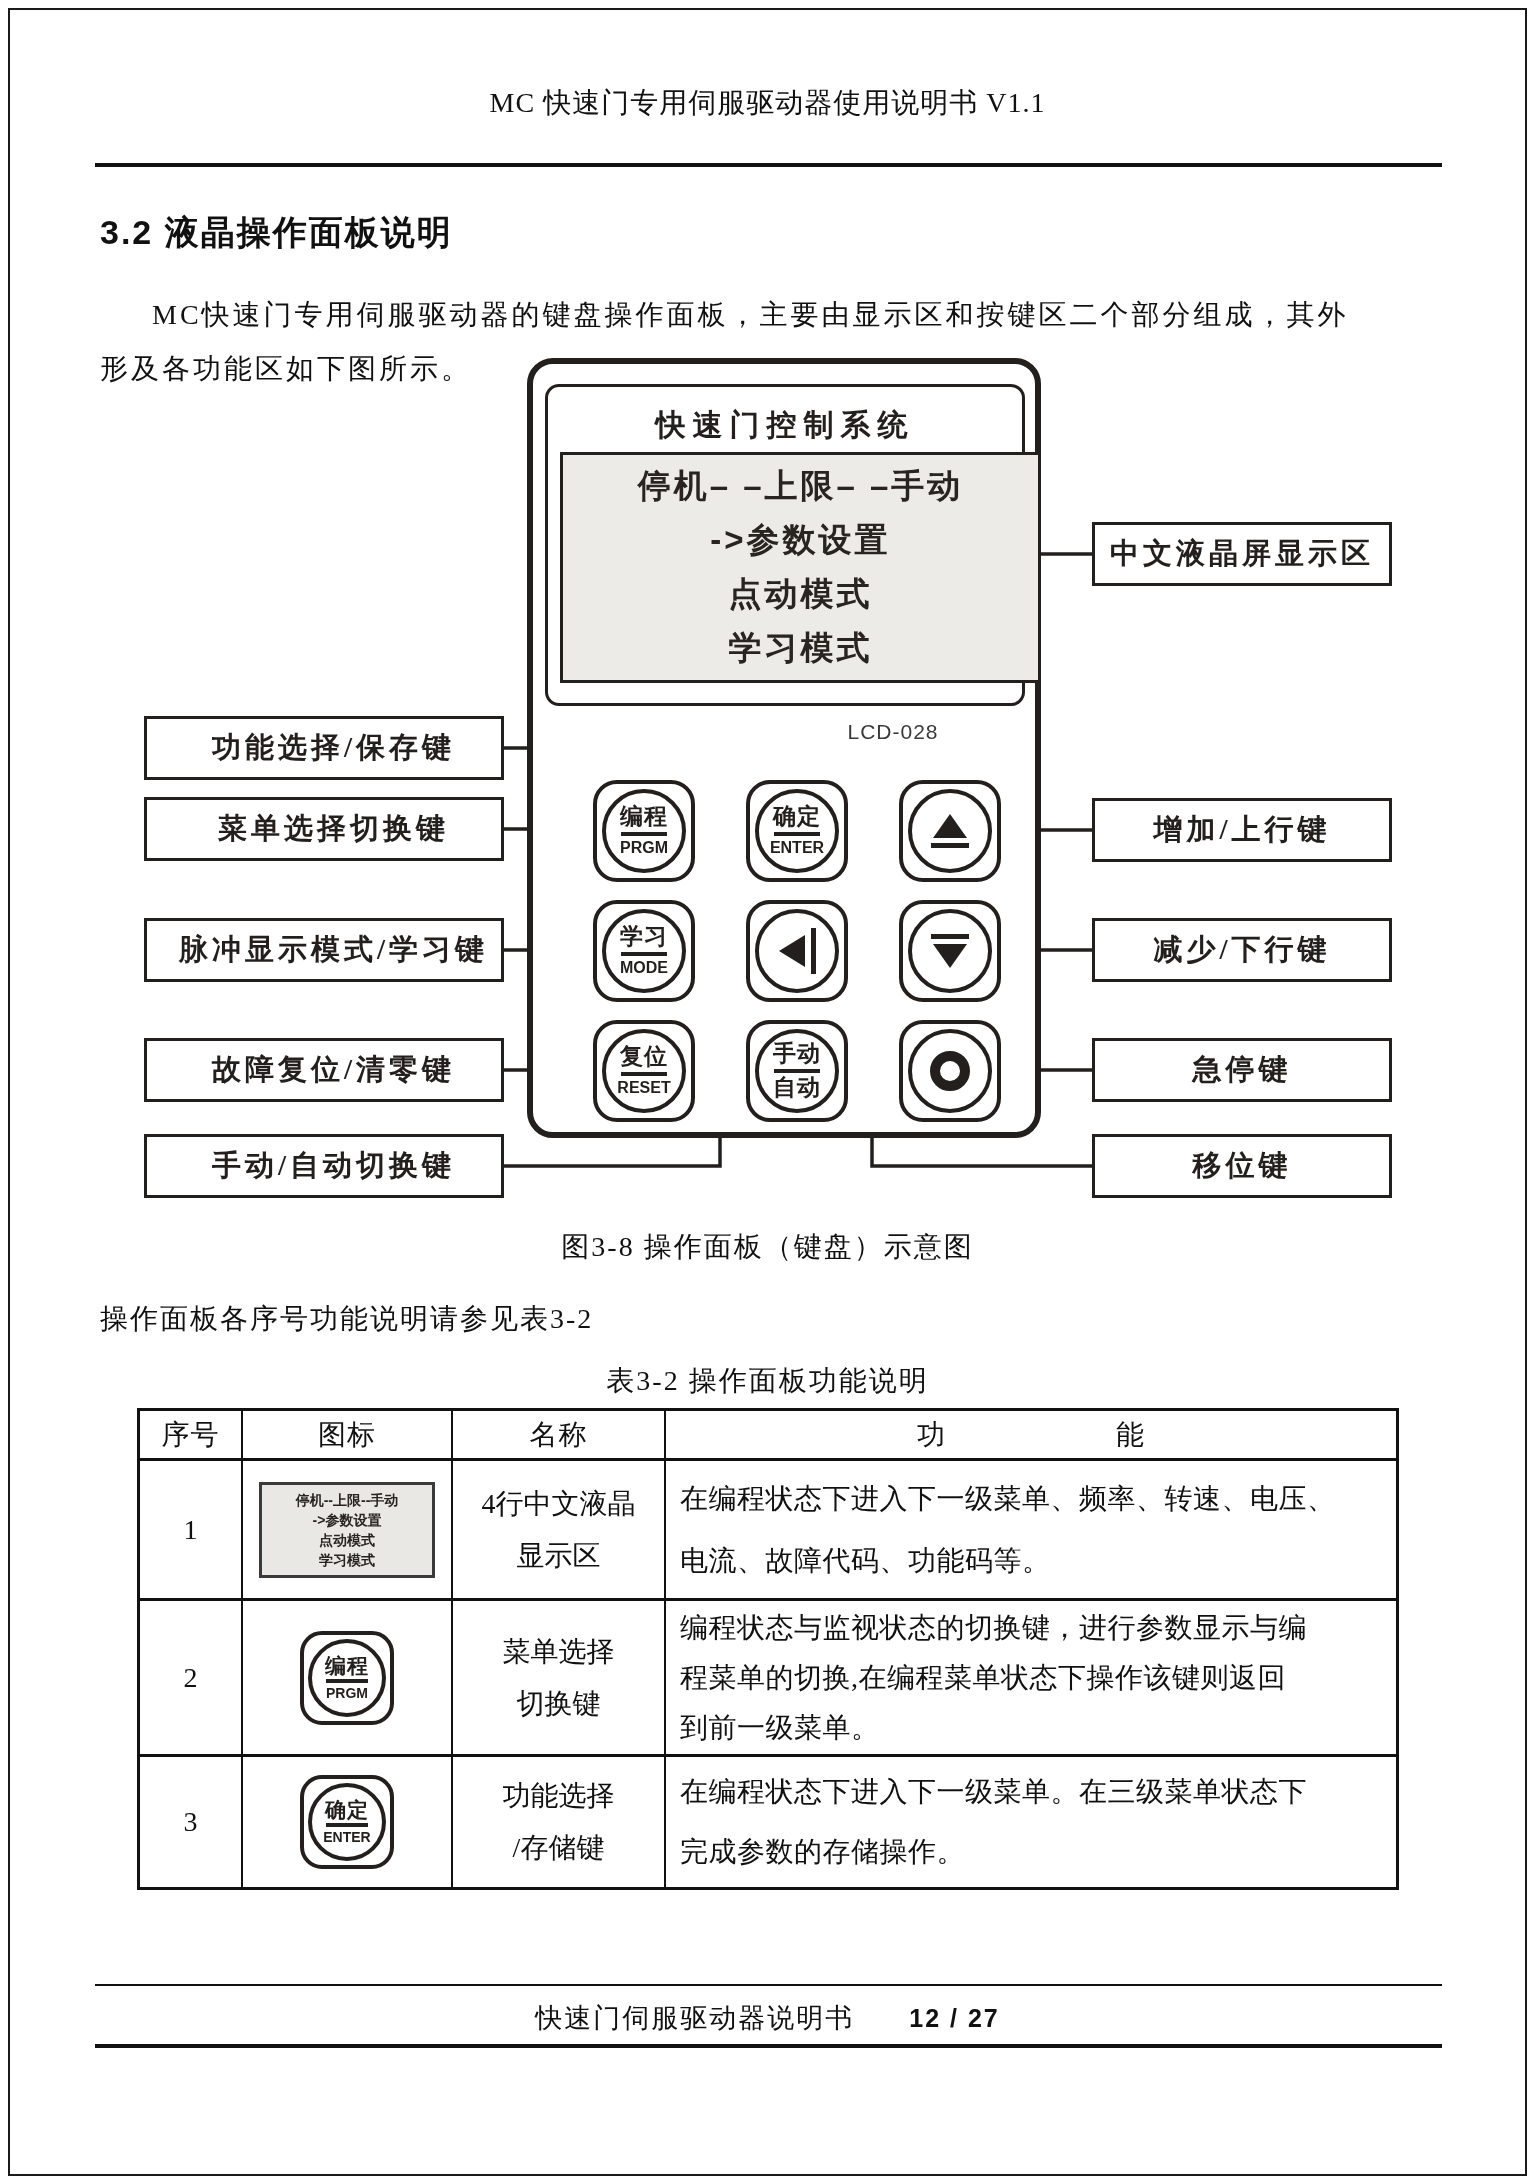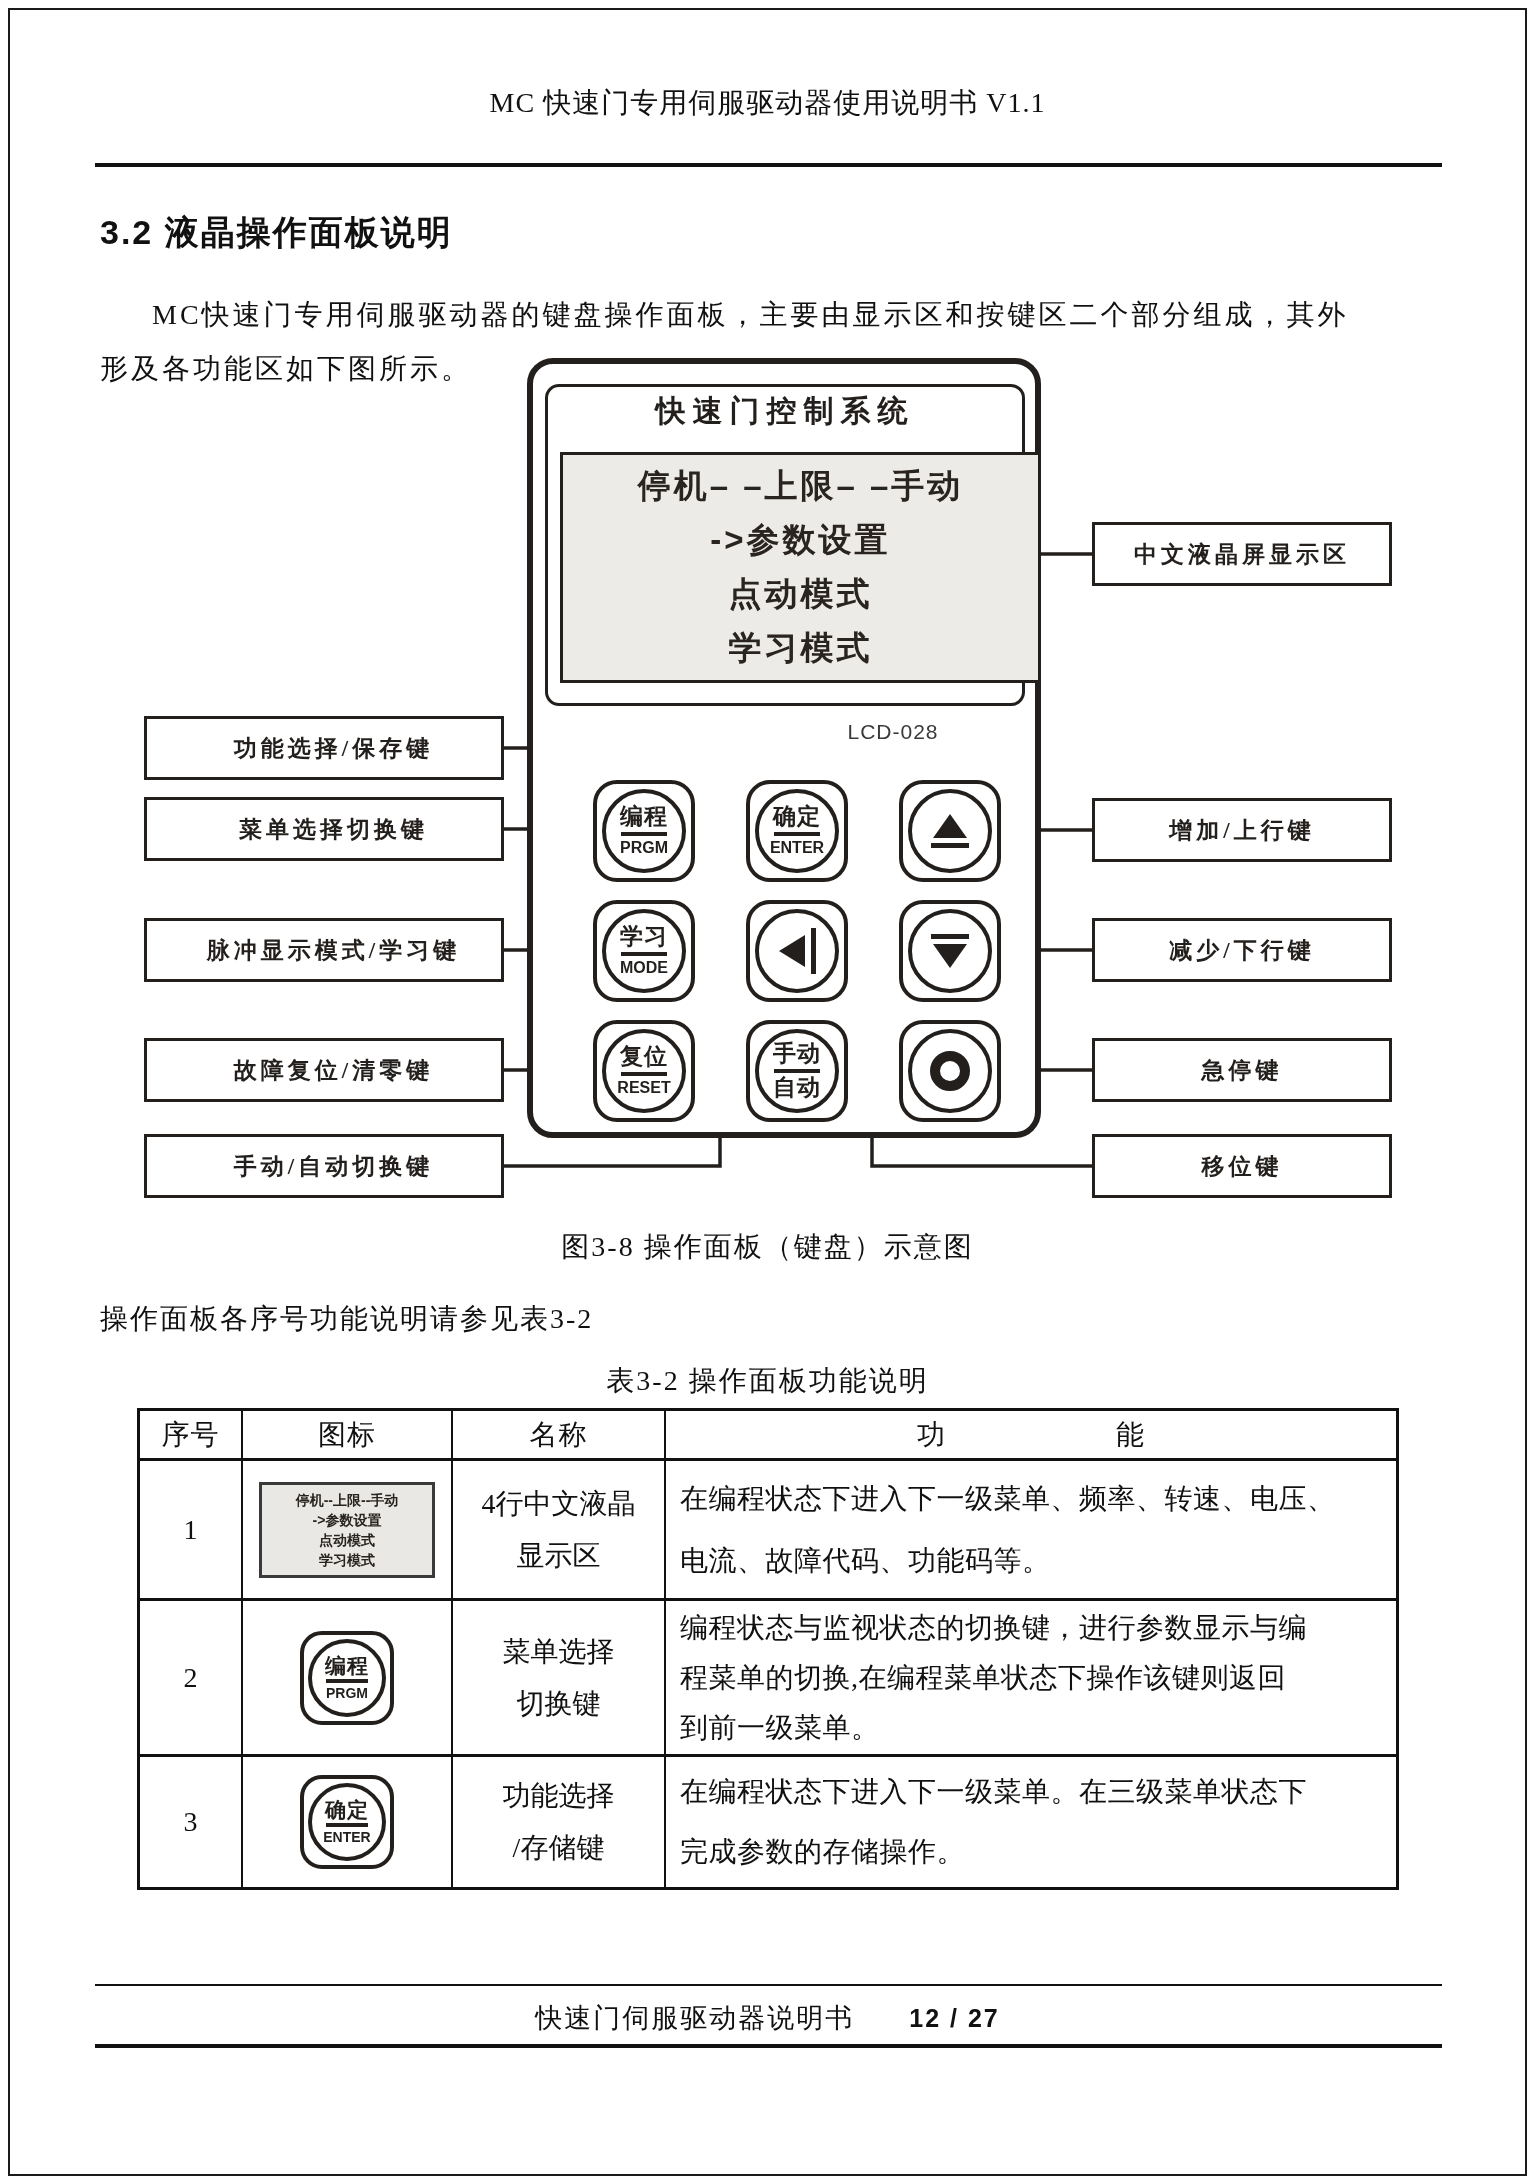--- a/index.html
+++ b/index.html
@@ -16,21 +16,21 @@
                  font-family:"Liberation Sans","DejaVu Sans",sans-serif;letter-spacing:2px;}
   .para-line{position:absolute;font-size:28px;white-space:nowrap;letter-spacing:3px;}
   .para1{left:152px;top:296px;}
   .para2{left:100px;top:350px;}
 
   
   .panel{position:absolute;left:527px;top:358px;width:514px;height:780px;
          border:6px solid var(--ink);border-radius:26px;background:#fff;}
   .display-frame{position:absolute;left:12px;top:20px;width:480px;height:322px;
                  border:3px solid var(--ink);border-radius:14px;}
-  .display-title{position:absolute;left:0;right:0;top:4px;text-align:center;font-size:30px;
+  .display-title{position:absolute;left:0;right:0;top:18px;text-align:center;font-size:30px;
                  font-weight:bold;letter-spacing:7px;color:var(--ink);}
   .lcd{position:absolute;left:12px;top:65px;width:481px;height:231px;background:#ecebe8;
        border:3px solid var(--ink);display:flex;flex-direction:column;justify-content:space-evenly;}
   .lcd-line{text-align:center;font-size:33px;font-weight:bold;letter-spacing:3px;color:#2a2420;
             font-family:"Liberation Sans","DejaVu Sans",sans-serif;}
   .lcd-model{position:absolute;left:260px;top:356px;width:200px;text-align:center;font-size:21px;
              color:#3a3a3a;font-family:"Liberation Sans","DejaVu Sans",sans-serif;letter-spacing:1px;}
 
   .btn{position:absolute;width:102px;height:102px;border:4px solid var(--ink);border-radius:24px;
        background:#fff;display:flex;align-items:center;justify-content:center;}
@@ -48,21 +48,21 @@
   .hbar{width:38px;height:5px;background:var(--ink);}
   .gap5{height:5px;}
   .shift-row{display:flex;align-items:center;gap:6px;}
   .tri-left{width:0;height:0;border-top:16px solid transparent;border-bottom:16px solid transparent;
             border-right:26px solid var(--ink);}
   .vbar{width:5px;height:46px;background:var(--ink);}
   .ring{width:40px;height:40px;border:10px solid var(--ink);border-radius:50%;}
 
   
   .callout{position:absolute;height:64px;border:3px solid var(--ink);background:#fff;
-           display:flex;align-items:center;justify-content:center;font-size:23px;font-weight:bold;
+           display:flex;align-items:center;justify-content:center;font-size:29px;font-weight:bold;
            letter-spacing:4px;color:var(--ink);white-space:nowrap;}
   .callout.left{left:144px;width:360px;padding-left:19px;}
   .callout.right{left:1092px;width:300px;}
 
   .connectors{position:absolute;left:0;top:0;pointer-events:none;}
 
   .fig-caption{position:absolute;left:0;right:0;top:1228px;text-align:center;font-size:28px;letter-spacing:2px;}
   .table-ref{position:absolute;left:100px;top:1300px;font-size:28px;letter-spacing:2px;}
   .table-title{position:absolute;left:0;right:0;top:1362px;text-align:center;font-size:28px;letter-spacing:2px;}
 

